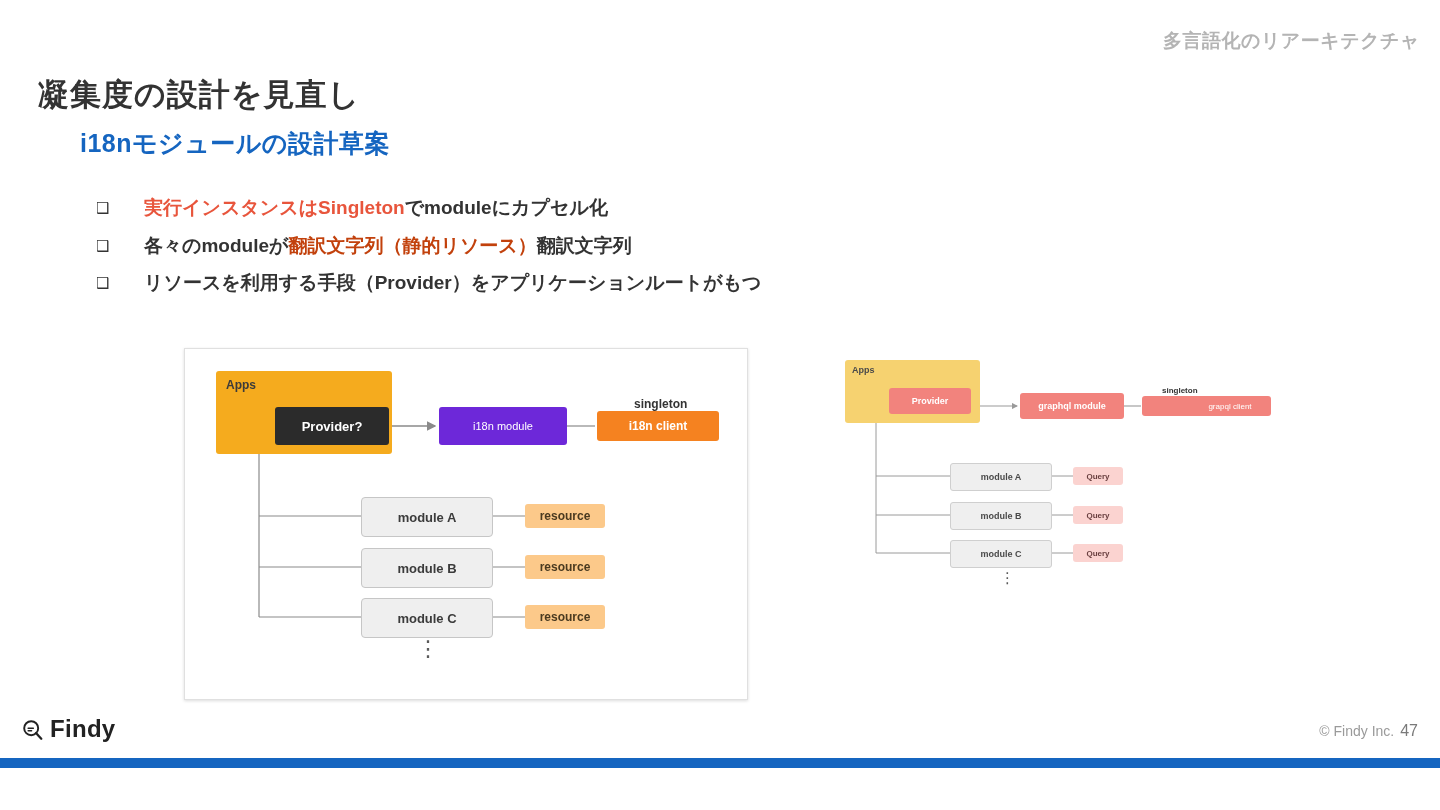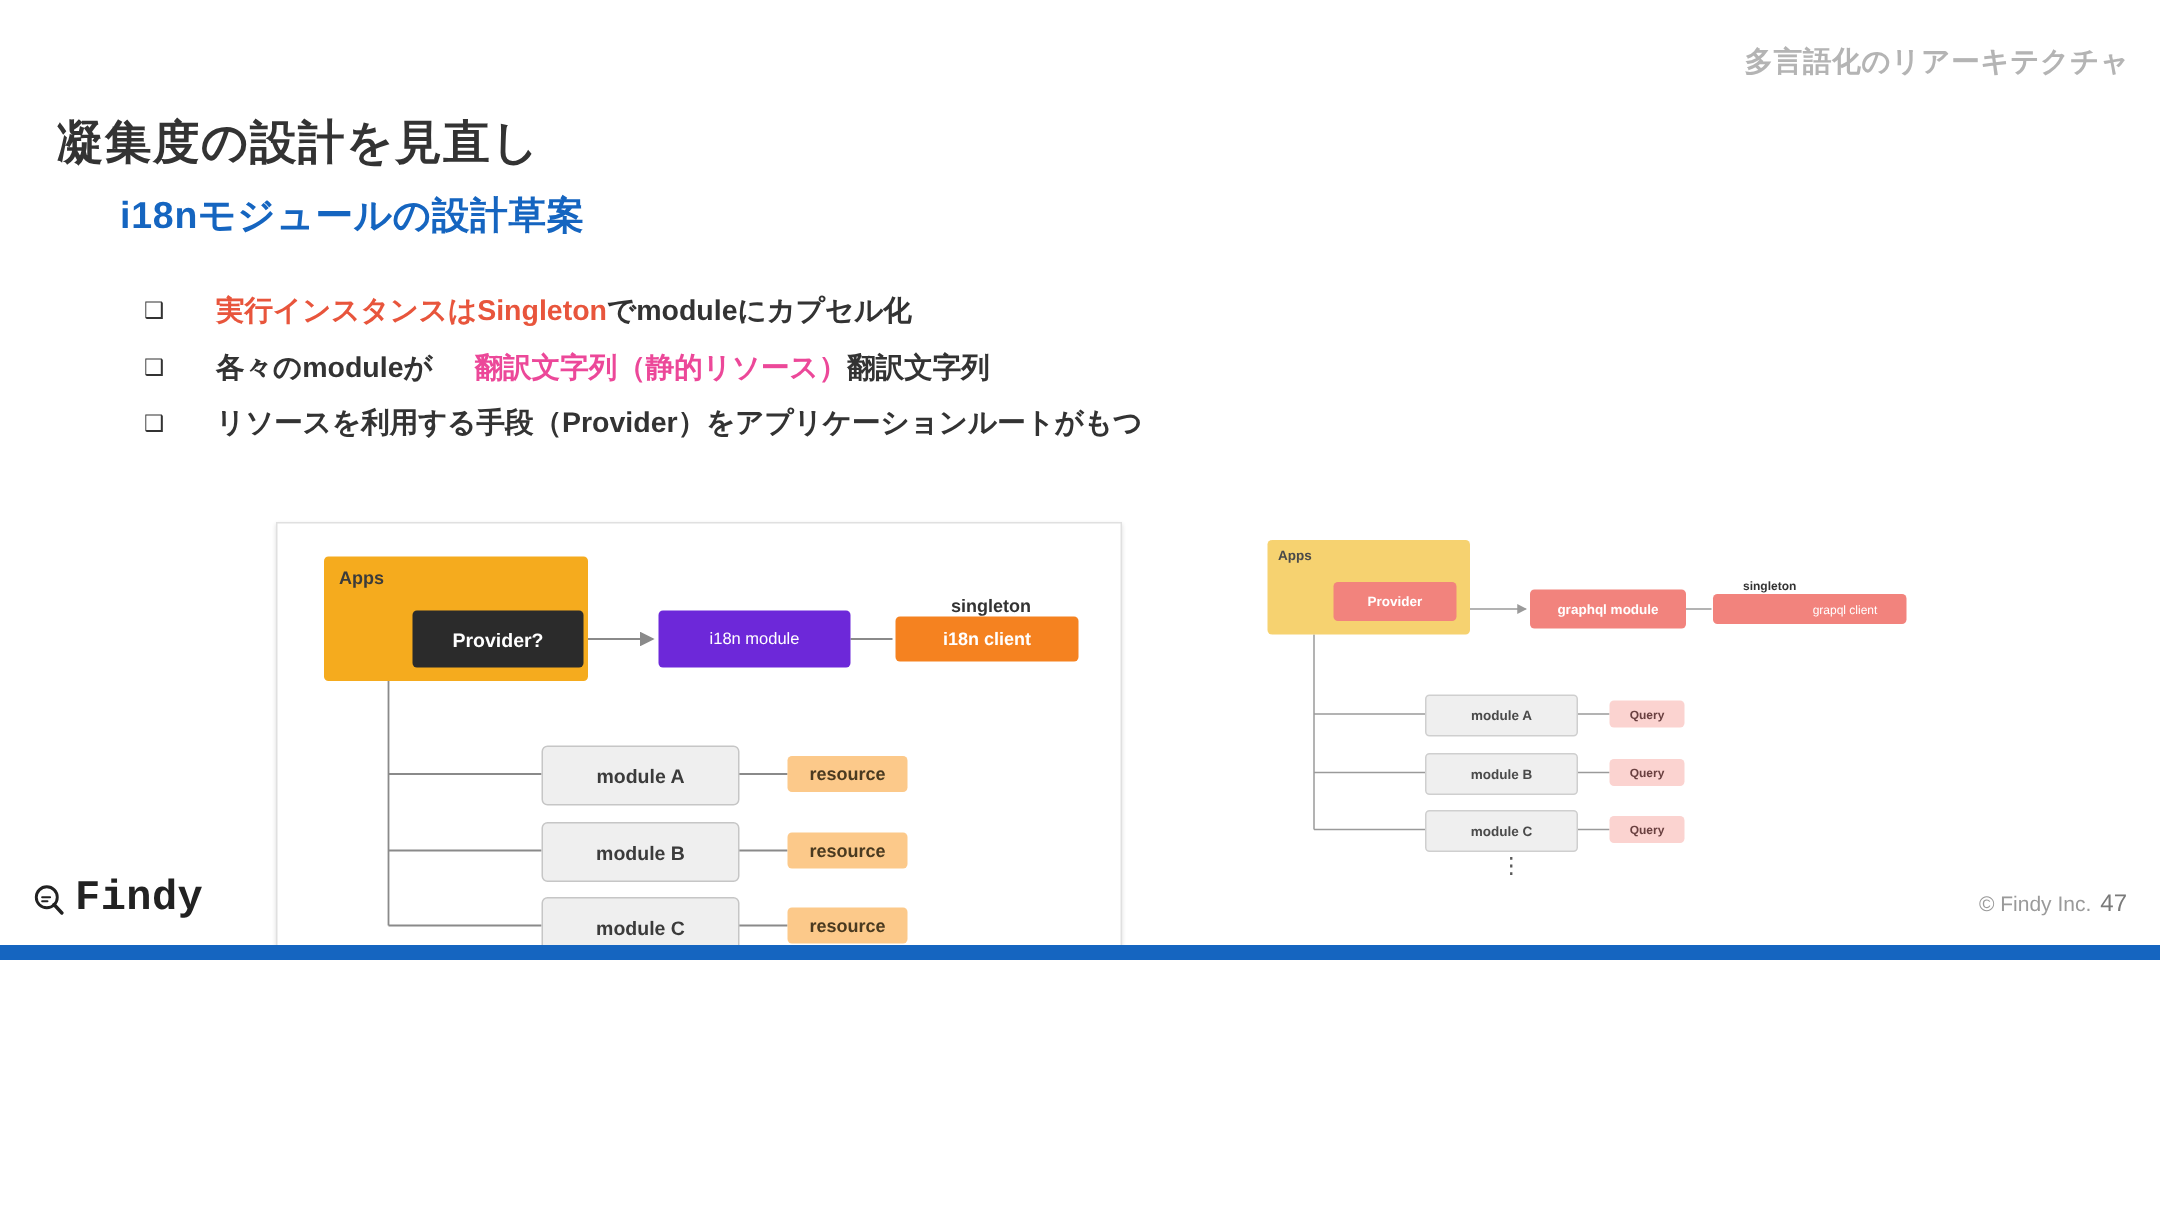--- a/index.html
+++ b/index.html
@@ -10,21 +10,21 @@
     width: 1440px;
     height: 810px;
     background: #ffffff;
     font-family: "Liberation Sans", "DejaVu Sans", sans-serif;
     overflow: hidden;
     position: relative;
   }
   .slide {
     position: relative;
     width: 1440px;
-    height: 640px;
+    height: 768px;
     background: #ffffff;
     overflow: hidden;
   }
   
   .header-right {
     position: absolute;
     top: 28px;
     right: 20px;
     font-size: 19px;
     font-weight: bold;
@@ -68,22 +68,21 @@
     width: 48px;
     flex: 0 0 48px;
     font-size: 15px;
     color: #333333;
     padding-top: 2px;
   }
   .bullet-text .hl {
     color: #e8553c;
   }
   .bullet-text .hl2 {
-    color: #ec4899;
-    margin-left: 28px;
+    color: #c2410c;
   }
   
   .panel-left {
     position: absolute;
     left: 184px;
     top: 348px;
     width: 562px;
     height: 350px;
     background: #ffffff;
     border: 1px solid #e0e0e0;
@@ -321,25 +320,24 @@
     bottom: 25px;
     display: flex;
     align-items: center;
     gap: 7px;
   }
   .logo-mark {
     width: 21px;
     height: 21px;
   }
   .logo-text {
-    font-size: 28px;
+    font-size: 24px;
     font-weight: bold;
     color: #222222;
     letter-spacing: 0.3px;
-    font-family: Liberation Mono, monospace;
   }
   .footer-right {
     position: absolute;
     right: 22px;
     bottom: 28px;
     font-size: 14px;
     color: #9a9a9a;
   }
   .footer-right .pagenum {
     color: #7a7a7a;

